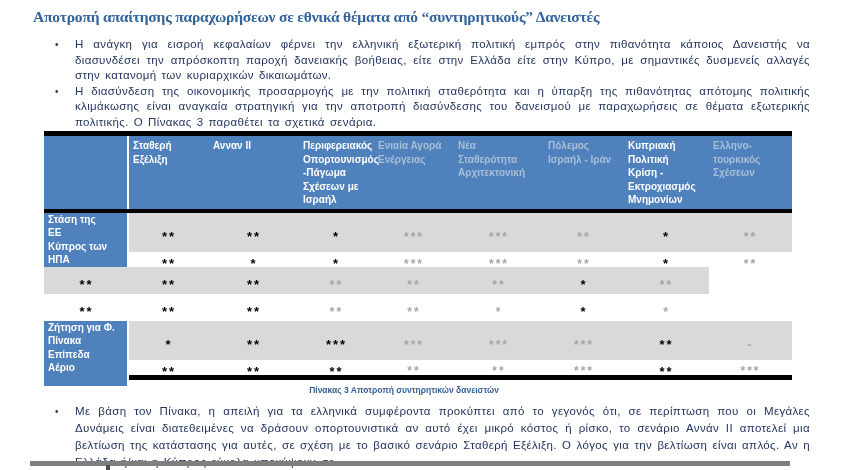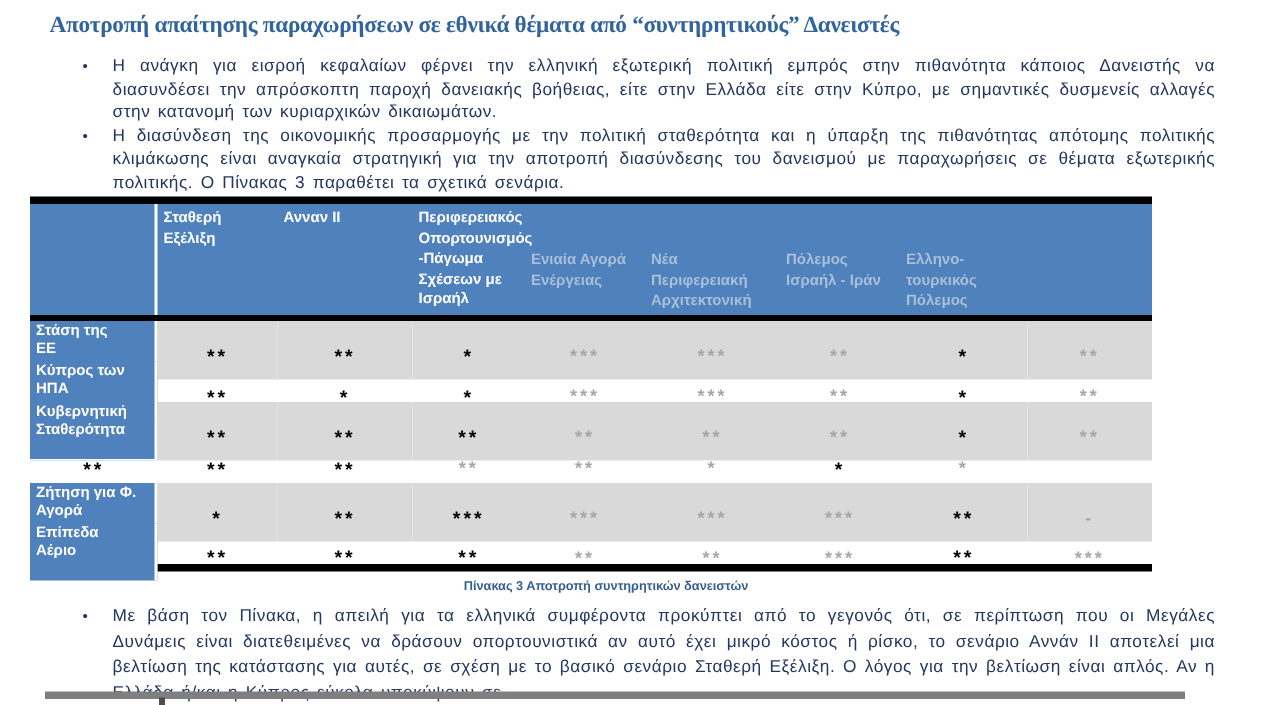--- a/index.html
+++ b/index.html
@@ -11,31 +11,31 @@
          color:var(--title_blue);letter-spacing:-0.2px;}
   
   .bullets{position:absolute;left:33px;width:777px;margin:0;padding:0;list-style:none;
            color:var(--text_navy);font-size:11.5px;letter-spacing:0.35px;word-spacing:1.5px;
            text-align:justify;}
   .bullets.top{top:37px;line-height:15.6px;}
   .bullets.bottom{top:403px;line-height:17px;}
   .bullets li{position:relative;padding-left:42px;margin:0;}
   .bullets li .marker{position:absolute;left:22px;top:0;font-size:10px;}
   
-  .tablewrap{position:absolute;top:131px;left:20px;width:748px;}
+  .tablewrap{position:absolute;top:131px;left:44px;width:748px;}
   .bar{width:100%;background:var(--bar_black);}
   .bar.top{height:5px;}
   .bar.mid{height:4px;}
   .bar.bot{height:5px;}
   .grid{display:grid;grid-template-columns:85px 80px 90px 75px 80px 90px 80px 85px 83px;}
   .thead{background:var(--header_blue);min-height:73px;}
   .th-spacer{border-right:2px solid #fff;}
   .th{color:#fff;font-weight:bold;font-size:10px;line-height:13.5px;
       padding:3px 2px 2px 4px;white-space:pre-line;}
-  .th.muted{color:var(--muted_header);margin-top:28px;}
+  .th.muted{color:var(--muted_header);}
   .tr{height:27px;}
   .rowlabel{background:var(--header_blue);color:#fff;font-weight:bold;font-size:10px;
             line-height:12.5px;padding:1px 3px 12px 4px;white-space:pre-line;
             border-right:2px solid #fff;border-bottom:1px solid #fff;box-sizing:border-box;}
   .tr:last-child .rowlabel{border-bottom:none;}
   .td{display:flex;align-items:center;justify-content:center;}
   .tr.stripe .td{background:var(--stripe_gray);}
   .td .star{display:inline-block;transform:translateY(4px);font-weight:bold;
             font-size:13px;letter-spacing:2px;color:#000;}
   .td.muted .star{color:var(--muted_star);font-size:12px;}
@@ -73,27 +73,32 @@
 Εξέλιξη</div>
         <div class="th">Ανναν II</div>
         <div class="th">Περιφερειακός
 Οπορτουνισμός
 -Πάγωμα
 Σχέσεων με
 Ισραήλ</div>
         <div class="th muted">Ενιαία Αγορά
 Ενέργειας</div>
         <div class="th muted">Νέα
-Περιφερειακή
+Σταθερότητα
 Αρχιτεκτονική</div>
         <div class="th muted">Πόλεμος
 Ισραήλ - Ιράν</div>
+        <div class="th">Κυπριακή
+Πολιτική
+Κρίση -
+Εκτροχιασμός
+Μνημονίων</div>
         <div class="th muted">Ελληνο-
 τουρκικός
-Πόλεμος</div>
+Σχέσεων</div>
       </div>
     <div class="bar mid"></div>
     <div id="tbody">
         <div class="grid tr stripe">
           <div class="rowlabel">Στάση της
 ΕΕ</div>
           <div class="td">
             <span class="star">**</span>
           </div>
           <div class="td">
@@ -140,22 +145,20 @@
             <span class="star">**</span>
           </div>
           <div class="td">
             <span class="star">*</span>
           </div>
           <div class="td muted">
             <span class="star">**</span>
           </div>
         </div>
         <div class="grid tr stripe">
-          <div class="rowlabel">Κυβερνητική
-Σταθερότητα</div>
           <div class="td">
             <span class="star">**</span>
           </div>
           <div class="td">
             <span class="star">**</span>
           </div>
           <div class="td">
             <span class="star">**</span>
           </div>
           <div class="td muted">
@@ -195,21 +198,21 @@
           </div>
           <div class="td">
             <span class="star">*</span>
           </div>
           <div class="td muted">
             <span class="star">*</span>
           </div>
         </div>
         <div class="grid tr stripe">
           <div class="rowlabel">Ζήτηση για Φ.
-Αγορά</div>
+Πίνακα</div>
           <div class="td">
             <span class="star">*</span>
           </div>
           <div class="td">
             <span class="star">**</span>
           </div>
           <div class="td">
             <span class="star">***</span>
           </div>
           <div class="td muted">

